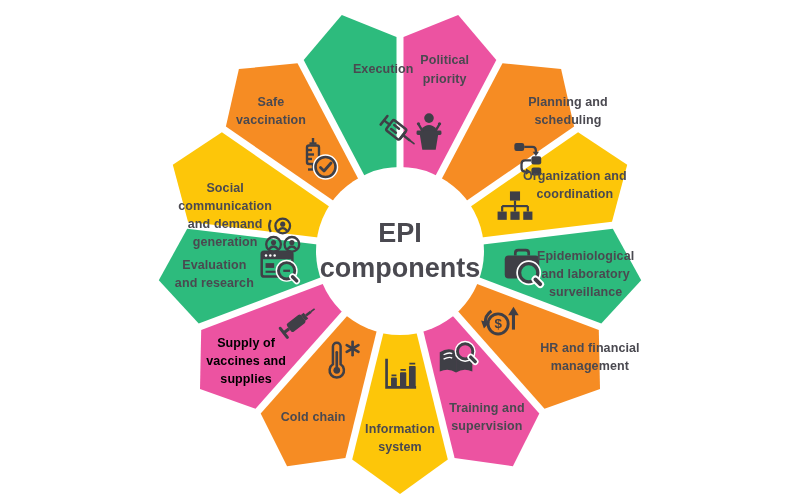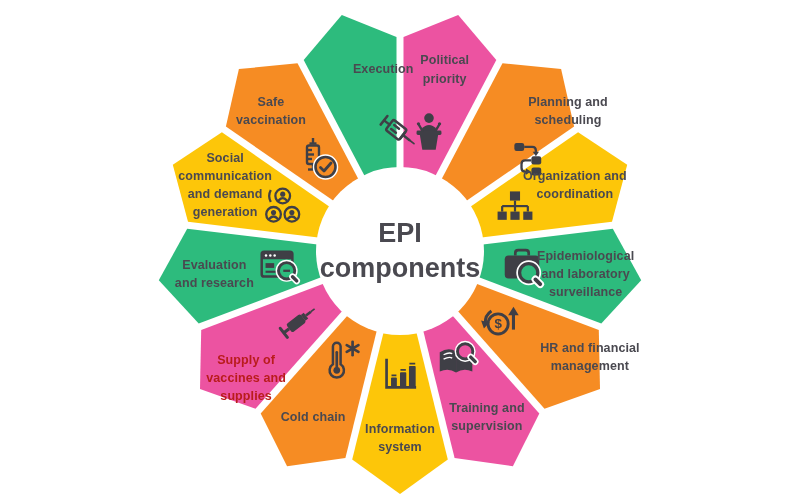--- a/index.html
+++ b/index.html
@@ -181,21 +181,21 @@
             <g transform="rotate(-38 24 24)">
               <rect x="12" y="19" width="17" height="10" rx="2" fill="#3F3F46"></rect>
               <path d="M12,24 H6" stroke="#3F3F46" stroke-width="3"></path>
               <path d="M5.5,18.5 V29.5" stroke="#3F3F46" stroke-width="3" stroke-linecap="round"></path>
               <rect x="29" y="20.5" width="3.5" height="7" fill="#3F3F46"></rect>
               <path d="M32.5,24 h6" stroke="#3F3F46" stroke-width="2.6"></path>
               <path d="M38.5,24 h4.5" stroke="#3F3F46" stroke-width="1.6"></path>
             </g>
           </svg>
         </div>
-        <div class="petal-label" style="left: 246.102px; top: 378px; color: #b91c1c;">Supply of<br>vaccines and<br>supplies</div>
+        <div class="petal-label" style="left: 246.102px; top: 361px; color: #000000;">Supply of<br>vaccines and<br>supplies</div>
       </div>
       <div style="position: absolute; inset: 0px; padding-left: 14px;">
         <div class="petal-icon" style="left: 277.897px; top: 265.826px;">
           <svg viewBox="0 0 48 48" width="46" height="46">
             <rect x="7" y="9" width="32" height="26" rx="2.5" stroke="#3F3F46" stroke-width="2.6" fill="none"></rect>
             <rect x="7" y="9" width="32" height="8" rx="2" fill="#3F3F46"></rect>
             <g fill="#fff">
               <circle cx="11.5" cy="13" r="1.3"></circle>
               <circle cx="16" cy="13" r="1.3"></circle>
               <circle cx="20.5" cy="13" r="1.3"></circle>
@@ -204,21 +204,21 @@
             <path d="M11,30 h11" stroke="#3F3F46" stroke-width="2.2"></path>
             <circle cx="33" cy="29" r="8.5" fill="none" stroke="#fff" stroke-width="6"></circle>
             <circle cx="33" cy="29" r="8.5" fill="#2DBB7D" stroke="#3F3F46" stroke-width="3"></circle>
             <path d="M29.5,29 h7" stroke="#3F3F46" stroke-width="2.4"></path>
             <path d="M39.2,35.2 L43.5,39.5" stroke="#fff" stroke-width="7" stroke-linecap="round"></path>
             <path d="M39.2,35.2 L43.5,39.5" stroke="#3F3F46" stroke-width="3.6" stroke-linecap="round"></path>
           </svg>
         </div>
         <div class="petal-label" style="left: 214.363px; top: 273.54px; color: rgb(74, 73, 80);">Evaluation<br>and research</div>
       </div>
-      <div style="position: absolute; inset: 0px;">
+      <div style="position: absolute; inset: 0px; margin-top: 30px;">
         <div class="petal-icon" style="left: 284.993px; top: 207.384px;">
           <svg viewBox="0 0 48 48" width="44" height="44">
             <g stroke="#3F3F46" stroke-width="2.5" fill="none">
               <circle cx="21.5" cy="12" r="8"></circle>
               <circle cx="11.5" cy="32" r="8"></circle>
               <circle cx="31.5" cy="32" r="8"></circle>
               <path d="M8.5,5.5 q-3.5,6.5 0,13"></path>
             </g>
             <g fill="#3F3F46">
               <circle cx="21.5" cy="10" r="2.8"></circle>

